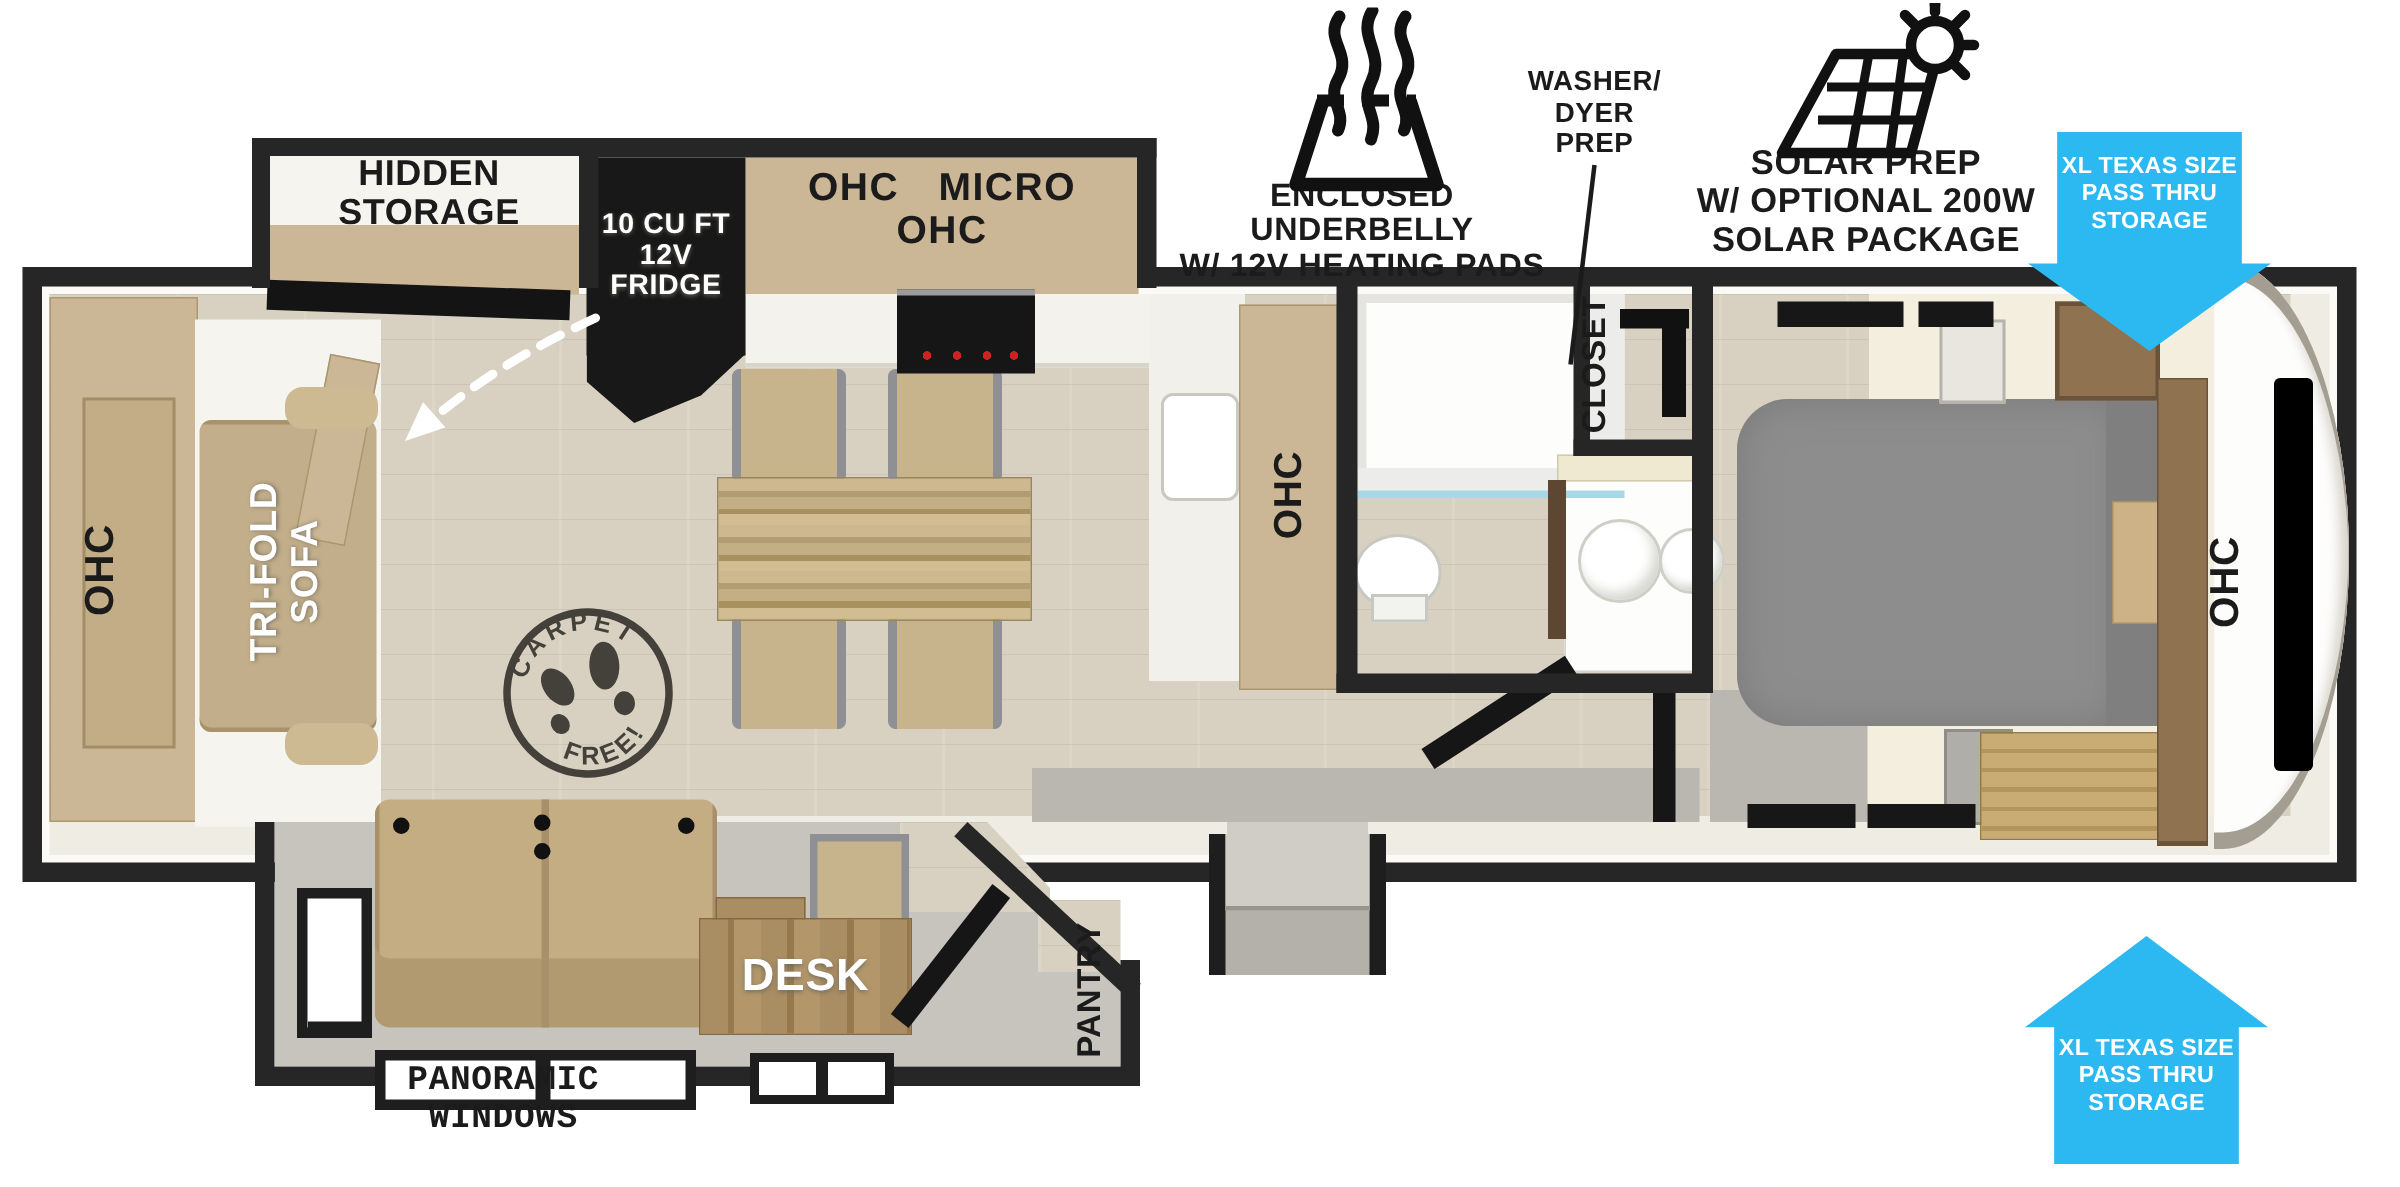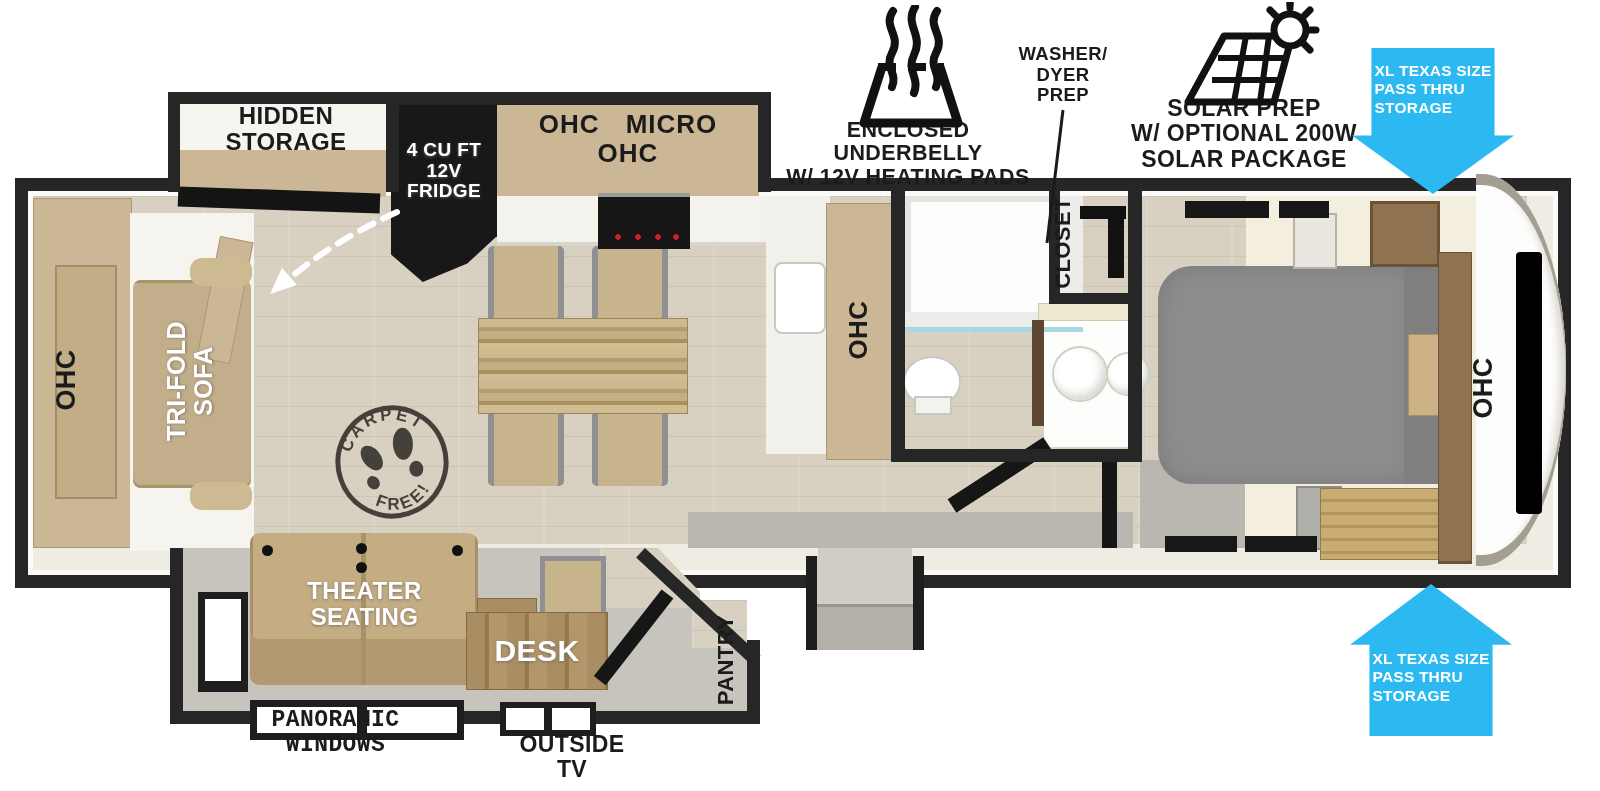--- a/index.html
+++ b/index.html
@@ -10,22 +10,22 @@
        white-space:pre-line;font-weight:bold;line-height:1.1;letter-spacing:.4px;color:#1b1b1b;z-index:45;}
   .wlbl{color:#fff;text-shadow:0 1px 3px rgba(110,105,95,.85);}
   .rot{transform:rotate(-90deg);}
   .wall{position:absolute;background:#262626;z-index:30;}
   .floorwood{background:
      repeating-linear-gradient(180deg, rgba(120,110,92,.13) 0 1px, transparent 1px 30px),
      repeating-linear-gradient(90deg, rgba(255,255,255,.10) 0 2px, transparent 2px 85px),
      #d8d1c2;}
   .tan{background:#cbb795;}
   .whiteblock{background:#f6f4ee;}
-  .arrowblue{position:absolute;color:#fff;font-weight:bold;text-align:left;white-space:pre-line;
-       display:flex;justify-content:center;z-index:60;font-size:15.5px;line-height:1.18;letter-spacing:.2px;}
+  .arrowblue{position:absolute;color:#fff;font-weight:bold;text-align:center;white-space:pre-line;
+       display:flex;justify-content:center;z-index:60;font-size:15.5px;line-height:1.18;letter-spacing:.2px;margin-top:40px;}
   svg{display:block;}
 </style>
 </head>
 <body>
 
 <div id="canvas">
 
   <div class="abs" style="left:15px;top:178px;width:1530px;height:384px;border:13px solid #262626;
               box-shadow:inset 0 0 0 5px #fbfaf7;background:#efece3;z-index:5;"></div>
 
@@ -50,21 +50,21 @@
   <div class="wall" style="left:386px;top:92px;width:385px;height:13px;"></div>
   <div class="wall" style="left:386px;top:92px;width:13px;height:100px;"></div>
   <div class="wall" style="left:758px;top:92px;width:13px;height:100px;"></div>
 
   <div class="abs tan" style="left:497px;top:105px;width:262px;height:95px;z-index:11;"></div>
   <div class="lbl" style="left:497px;top:118px;width:262px;height:42px;font-size:26px;word-spacing:18px;letter-spacing:1px;">OHC  MICRO  OHC</div>
 
   <div class="abs" style="left:391px;top:105px;width:106px;height:132px;background:#181818;z-index:12;"></div>
   <div class="abs" style="left:391px;top:236px;width:106px;height:46px;background:#181818;z-index:12;
               clip-path:polygon(0 0,100% 0,72% 60%,30% 100%,0 40%);"></div>
-  <div class="lbl wlbl" style="left:391px;top:110px;width:106px;height:122px;font-size:19px;">4 CU FT
+  <div class="lbl wlbl" style="left:391px;top:110px;width:106px;height:122px;font-size:19px;">10 CU FT
 12V
 FRIDGE</div>
 
   <div class="abs" style="left:497px;top:196px;width:272px;height:46px;background:#f4f2ec;border-bottom:3px solid #d8d5cb;z-index:11;"></div>
   <div class="abs" style="left:598px;top:193px;width:92px;height:52px;background:#161616;border-top:4px solid #9b9b9b;z-index:12;"></div>
   <div class="abs" style="left:610px;top:234px;width:70px;height:6px;z-index:13;
               background:radial-gradient(circle 3px at 8px 3px,#c22 90%,transparent),radial-gradient(circle 3px at 28px 3px,#c22 90%,transparent),radial-gradient(circle 3px at 48px 3px,#c22 90%,transparent),radial-gradient(circle 3px at 66px 3px,#c22 90%,transparent);"></div>
 
   <div class="abs" style="left:766px;top:196px;width:64px;height:258px;background:#f2f0ea;z-index:11;"></div>
   <div class="abs" style="left:774px;top:262px;width:48px;height:68px;background:#fff;border:2px solid #c9c9c2;border-radius:8px;z-index:12;"></div>
@@ -154,22 +154,20 @@
   <div class="wall" style="left:645px;top:548px;width:158px;height:13px;transform:rotate(43deg);transform-origin:0 0;"></div>
   <div class="abs" style="left:660px;top:594px;width:15px;height:110px;background:#161616;transform:rotate(38deg);transform-origin:50% 0;z-index:14;"></div>
 
   <div class="abs" style="left:250px;top:533px;width:228px;height:152px;background:#c4ad83;border-radius:10px;z-index:12;
               box-shadow:inset 0 -46px 0 #b19a6f, inset -116px 0 0 -113px #a8916a, inset 116px 0 0 -113px #a8916a;"></div>
   <div class="abs" style="left:361px;top:533px;width:5px;height:152px;background:#a8916a;z-index:13;"></div>
   <div class="abs" style="left:262px;top:545px;width:11px;height:11px;background:#111;border-radius:50%;z-index:14;"></div>
   <div class="abs" style="left:356px;top:543px;width:11px;height:11px;background:#111;border-radius:50%;z-index:14;"></div>
   <div class="abs" style="left:356px;top:562px;width:11px;height:11px;background:#111;border-radius:50%;z-index:14;"></div>
   <div class="abs" style="left:452px;top:545px;width:11px;height:11px;background:#111;border-radius:50%;z-index:14;"></div>
-  <div class="lbl wlbl" style="left:262px;top:572px;width:205px;height:64px;font-size:24px;">THEATER
-SEATING</div>
 
   <div class="abs" style="left:540px;top:556px;width:56px;height:62px;background:#c8b48c;border-left:5px solid #8e9094;border-right:5px solid #8e9094;border-top:5px solid #8e9094;z-index:12;"></div>
   <div class="abs" style="left:477px;top:598px;width:58px;height:18px;background:#a98d63;border:1px solid #86693f;z-index:13;"></div>
   <div class="abs" style="left:466px;top:612px;width:140px;height:76px;z-index:13;border:1px solid #86693f;
               background:repeating-linear-gradient(90deg,#a98d63 0 18px,#97794e 18px 22px,#b3976b 22px 40px);"></div>
   <div class="lbl wlbl" style="left:482px;top:630px;width:110px;height:40px;font-size:30px;">DESK</div>
 
   <div class="lbl rot" style="left:671px;top:645px;width:110px;height:30px;font-size:22px;">PANTRY</div>
 
   <div class="abs" style="left:250px;top:700px;width:100px;height:26px;background:#fff;border:7px solid #1e1e1e;z-index:31;"></div>
@@ -251,16 +249,14 @@
   </div>
   <div class="arrowblue" style="left:1350px;top:584px;width:162px;height:152px;background:#2cb9f1;align-items:flex-start;padding-top:66px;box-sizing:border-box;
               clip-path:polygon(50% 0,100% 40%,88% 40%,88% 100%,12% 100%,12% 40%,0 40%);">
     <span>XL TEXAS SIZE
 PASS THRU
 STORAGE</span>
   </div>
 
   <div class="lbl" style="left:238px;top:704px;width:195px;height:58px;font-size:23px;font-family:Liberation Mono, monospace;">PANORAMIC
 WINDOWS</div>
-  <div class="lbl" style="left:482px;top:728px;width:180px;height:58px;font-size:23px;">OUTSIDE
-TV</div>
 
 </div>
 
 </body></html>

